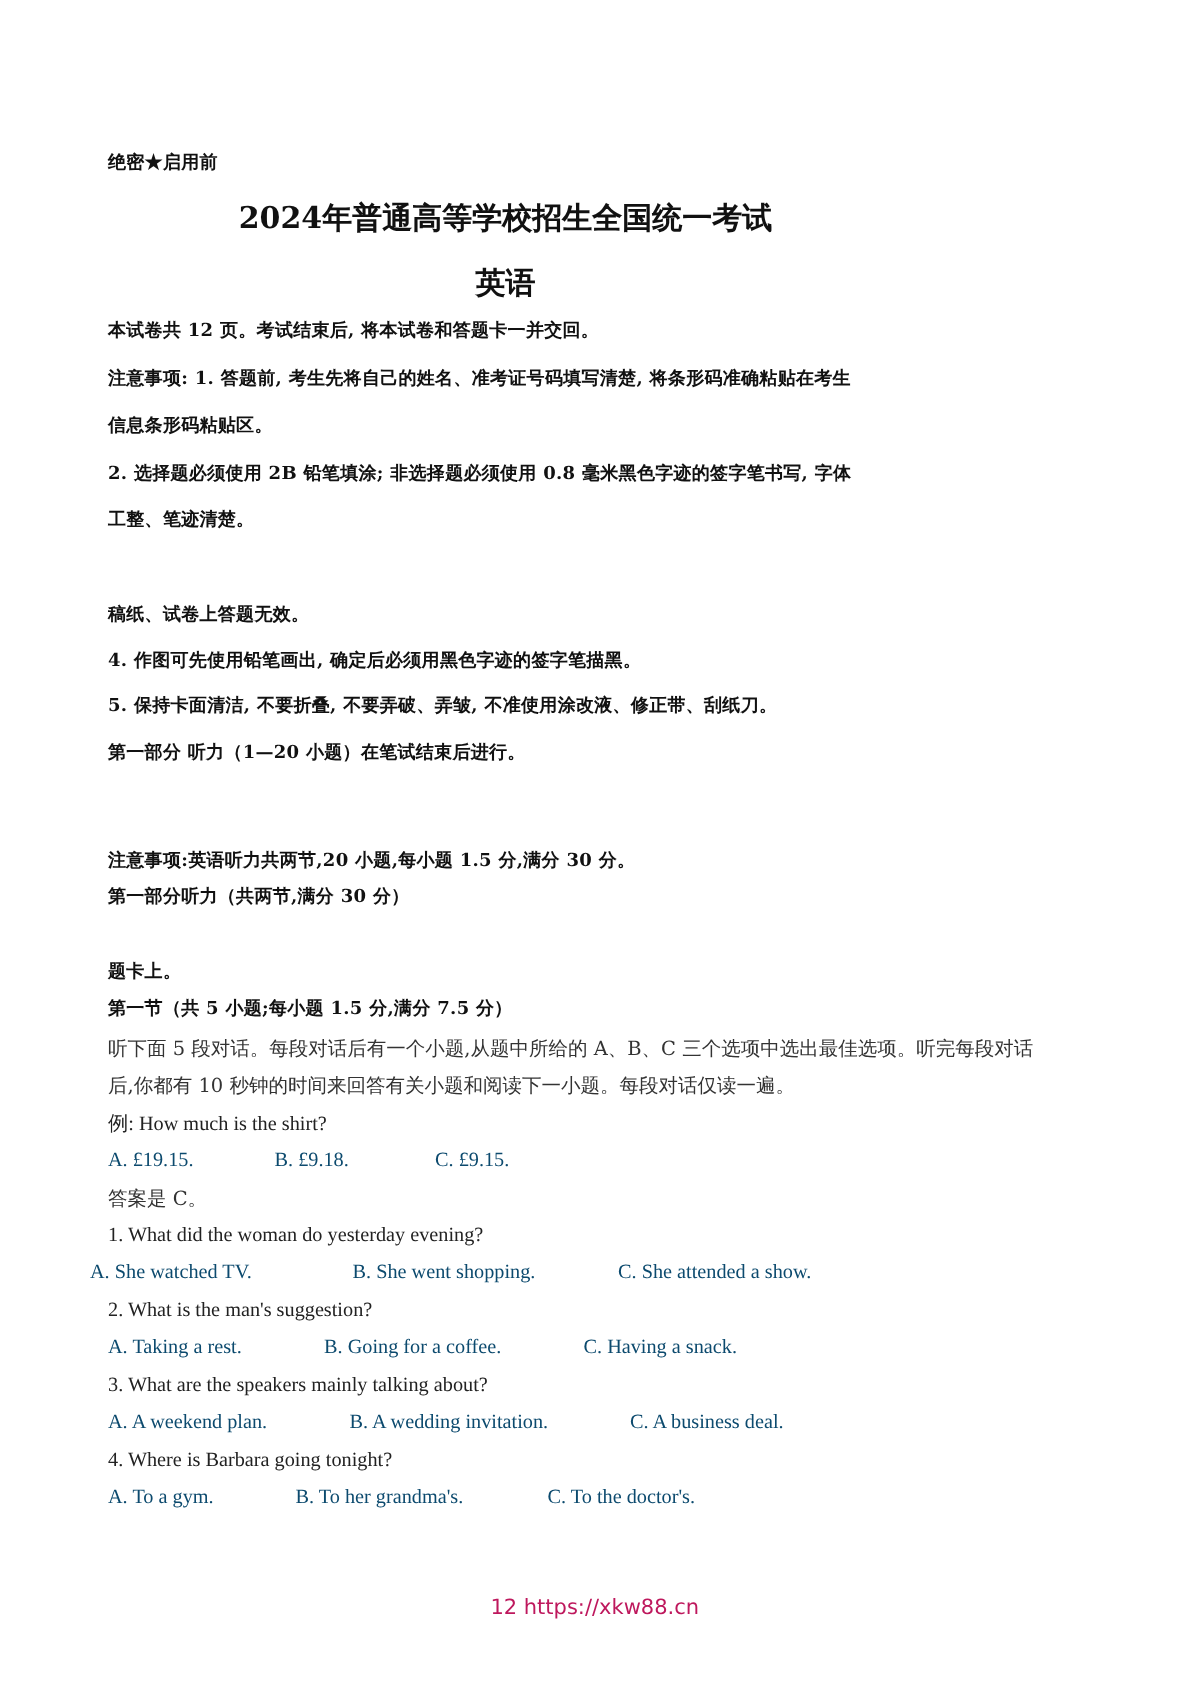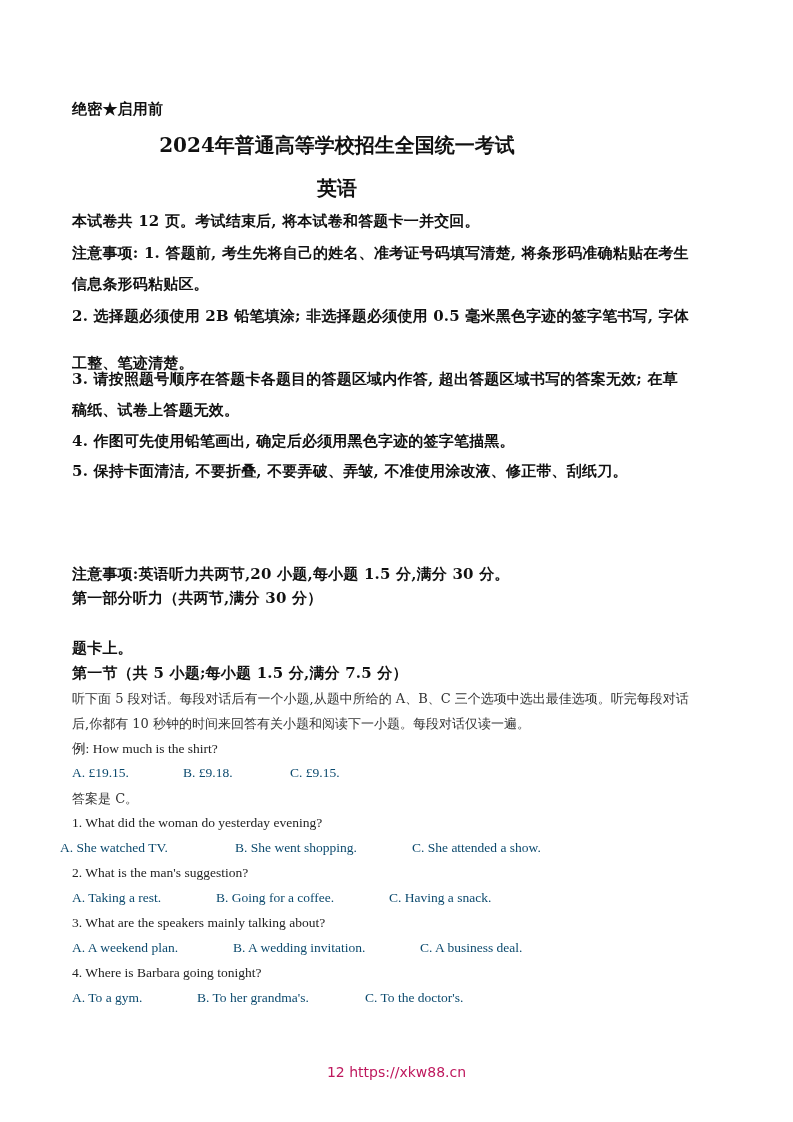--- a/index.html
+++ b/index.html
@@ -3,21 +3,21 @@
   <meta charset="utf-8">
   <style>
     html, body { margin: 0; padding: 0; background: #ffffff; }
     body {
       width: 793px; height: 1122px; position: relative; overflow: hidden;
       font-family: "DejaVu Serif", "Liberation Serif", serif;
       color: #111111;
     }
     .page { position: absolute; left: 0; top: 0; width: 793px; height: 1122px; }
     .line { position: absolute; left: 72px; white-space: nowrap; }
-    .h-bold { font-size: 15px; font-weight: bold; letter-spacing: 0.2px; }
+    .h-bold { font-size: 12px; font-weight: bold; letter-spacing: 0.2px; }
     .title { position: absolute; left: 0; width: 674px; text-align: center; font-weight: bold; }
     .t1 { top: 132px; font-size: 20px; }
     .t2 { top: 175px; font-size: 20px; }
     .t3 { top: 528px; font-size: 19px; }
     .en { font-family: "Liberation Serif", "DejaVu Serif", serif; font-size: 13.5px; color: #222; }
     .cn-normal { font-size: 13px; color: #333; font-weight: normal; }
     .opt { position: absolute; white-space: nowrap; font-family: "Liberation Serif", serif; font-size: 13.5px; color: #0c4a6e; }
     .footer {
       position: absolute; top: 1064px; left: 0; width: 793px; text-align: center;
       font-family: "DejaVu Sans", sans-serif; font-size: 14px; color: #be185d;
@@ -29,26 +29,26 @@
 <div class="page">
 
   <div class="line h-bold" style="top:100px;">绝密★启用前</div>
 
   <div class="title t1">2024年普通高等学校招生全国统一考试</div>
   <div class="title t2">英语</div>
 
   <div class="line h-bold" style="top:212px;">本试卷共 12 页。考试结束后, 将本试卷和答题卡一并交回。</div>
   <div class="line h-bold" style="top:244px;">注意事项: 1. 答题前, 考生先将自己的姓名、准考证号码填写清楚, 将条形码准确粘贴在考生</div>
   <div class="line h-bold" style="top:275px;">信息条形码粘贴区。</div>
-  <div class="line h-bold" style="top:307px;">2. 选择题必须使用  2B  铅笔填涂; 非选择题必须使用  0.5  毫米黑色字迹的签字笔书写, 字体</div>
-  <div class="line h-bold" style="top:354px;text-align:center;">工整、笔迹清楚。</div>
-  <div class="line h-bold" style="top:370px;">3. 请按照题号顺序在答题卡各题目的答题区域内作答, 超出答题区域书写的答案无效; 在草</div>
+  <div class="line h-bold" style="top:307px;">2. 选择题必须使用  2B  铅笔填涂; 非选择题必须使用  0.8  毫米黑色字迹的签字笔书写, 字体</div>
+  <div class="line h-bold" style="top:338px;text-align:center;">工整、笔迹清楚。</div>
   <div class="line h-bold" style="top:401px;">稿纸、试卷上答题无效。</div>
   <div class="line h-bold" style="top:432px;">4. 作图可先使用铅笔画出, 确定后必须用黑色字迹的签字笔描黑。</div>
   <div class="line h-bold" style="top:462px;">5. 保持卡面清洁, 不要折叠, 不要弄破、弄皱, 不准使用涂改液、修正带、刮纸刀。</div>
+  <div class="line h-bold" style="top:493px;">第一部分  听力（1—20  小题）在笔试结束后进行。</div>
 
 
   <div class="line h-bold" style="top:565px;">注意事项:英语听力共两节,20 小题,每小题 1.5 分,满分 30 分。</div>
   <div class="line h-bold" style="top:589px;">第一部分听力（共两节,满分 30 分）</div>
   <div class="line h-bold" style="top:639px;">题卡上。</div>
   <div class="line h-bold" style="top:664px;">第一节（共 5 小题;每小题 1.5 分,满分 7.5 分）</div>
   <div class="line cn-normal" style="top:690px;">听下面 5 段对话。每段对话后有一个小题,从题中所给的 A、B、C 三个选项中选出最佳选项。听完每段对话</div>
   <div class="line cn-normal" style="top:715px;">后,你都有 10 秒钟的时间来回答有关小题和阅读下一小题。每段对话仅读一遍。</div>
 
   <div class="line en" style="top:740px;">例: How much is the shirt?</div>

